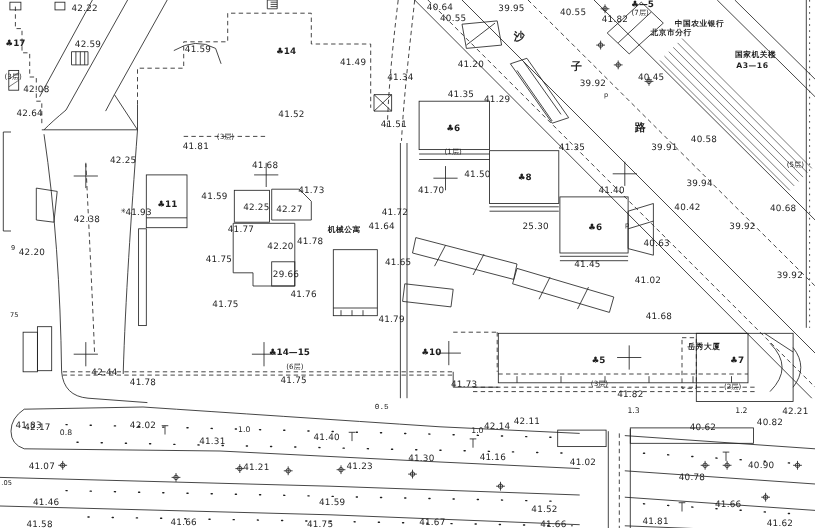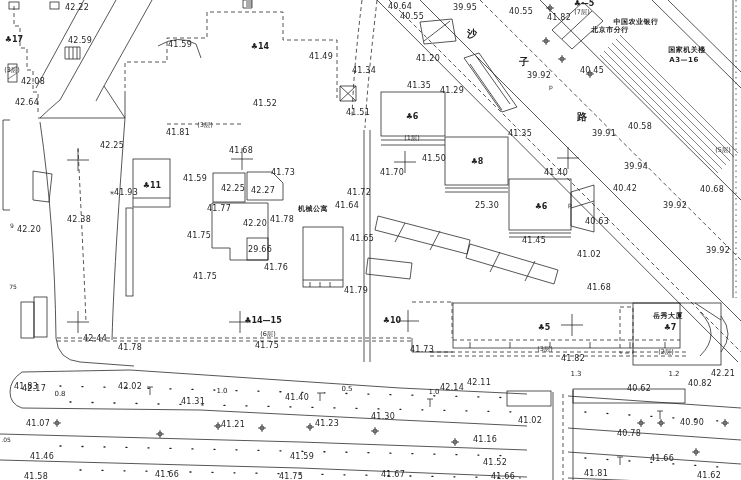--- a/index.html
+++ b/index.html
@@ -197,21 +197,21 @@
       <span class="lbl k-e" style="left: 77px; top: 8px;">42.22</span>
       <span class="lbl k-e" style="left: 80px; top: 41px;">42.59</span>
       <span class="lbl k-b" style="left: 14px; top: 40px;">♣17</span>
       <span class="lbl k-f" style="left: 12px; top: 70px;">(3层)</span>
       <span class="lbl k-e" style="left: 33px; top: 82px;">42.08</span>
       <span class="lbl k-e" style="left: 27px; top: 103px;">42.64</span>
       <span class="lbl k-e" style="left: 180px; top: 45px;">41.59</span>
       <span class="lbl k-e" style="left: 178px; top: 133px;">41.81</span>
       <span class="lbl k-f" style="left: 205px; top: 125px;">(3层)</span>
       <span class="lbl k-e" style="left: 112px; top: 146px;">42.25</span>
-      <span class="lbl k-e" style="left: 79px; top: 200px; margin-top: 20px;">42.38</span>
+      <span class="lbl k-e" style="left: 79px; top: 200px;">42.38</span>
       <span class="lbl k-m" style="left: 112px; top: 193px;">✳</span>
       <span class="lbl k-e" style="left: 126px; top: 193px;">41.93</span>
       <span class="lbl k-b" style="left: 152px; top: 186px;">♣11</span>
       <span class="lbl k-e" style="left: 29px; top: 230px;">42.20</span>
       <span class="lbl k-m" style="left: 12px; top: 226px;">9</span>
       <span class="lbl k-m" style="left: 13px; top: 287px;">75</span>
       <span class="lbl k-e" style="left: 34px; top: 353px; margin-top: 36px;">42.17</span>
       <span class="lbl k-e" style="left: 95px; top: 339px;">42.44</span>
       <span class="lbl k-e" style="left: 130px; top: 348px;">41.78</span>
       <span class="lbl k-e" style="left: 26px; top: 387px;">41.83</span>
@@ -290,41 +290,41 @@
       <span class="lbl k-e" style="left: 267px; top: 346px;">41.75</span>
       <span class="lbl k-b" style="left: 392px; top: 321px;">♣10</span>
       <span class="lbl k-b" style="left: 544px; top: 328px;">♣5</span>
       <span class="lbl k-f" style="left: 545px; top: 349px;">(3层)</span>
       <span class="lbl k-e" style="left: 573px; top: 359px;">41.82</span>
       <span class="lbl k-e" style="left: 422px; top: 350px;">41.73</span>
       <span class="lbl k-d" style="left: 576px; top: 374px;">1.3</span>
       <span class="lbl k-e" style="left: 479px; top: 383px;">42.11</span>
       <span class="lbl k-e" style="left: 452px; top: 388px;">42.14</span>
       <span class="lbl k-d" style="left: 434px; top: 392px;">1.0</span>
-      <span class="lbl k-e" style="left: 485px; top: 416px; margin-top: 24px;">41.16</span>
+      <span class="lbl k-e" style="left: 448px; top: 416px;">41.16</span>
       <span class="lbl k-e" style="left: 530px; top: 421px;">41.02</span>
       <span class="lbl k-e" style="left: 700px; top: 384px;">40.82</span>
       <span class="lbl k-e" style="left: 723px; top: 374px;">42.21</span>
-      <span class="lbl k-c" style="left: 668px; top: 316px;">岳秀大厦</span>
+      <span class="lbl k-c" style="left: 640px; top: 316px;">岳秀大厦</span>
       <span class="lbl k-b" style="left: 670px; top: 328px;">♣7</span>
       <span class="lbl k-f" style="left: 666px; top: 352px;">(2层)</span>
       <span class="lbl k-d" style="left: 674px; top: 374px;">1.2</span>
       <span class="lbl k-e" style="left: 639px; top: 389px;">40.62</span>
       <span class="lbl k-e" style="left: 692px; top: 423px;">40.90</span>
       <span class="lbl k-e" style="left: 629px; top: 434px;">40.78</span>
       <span class="lbl k-e" style="left: 662px; top: 459px;">41.66</span>
       <span class="lbl k-e" style="left: 596px; top: 474px;">41.81</span>
       <span class="lbl k-e" style="left: 709px; top: 476px;">41.62</span>
       <span class="lbl k-e" style="left: 495px; top: 463px;">41.52</span>
       <span class="lbl k-e" style="left: 503px; top: 477px;">41.66</span>
       <span class="lbl k-e" style="left: 393px; top: 475px;">41.67</span>
       <span class="lbl k-e" style="left: 302px; top: 457px;">41.59</span>
       <span class="lbl k-e" style="left: 291px; top: 477px;">41.75</span>
       <span class="lbl k-d" style="left: 222px; top: 391px;">1.0</span>
-      <span class="lbl k-d" style="left: 347px; top: 389px;">0.5</span>
+      <span class="lbl k-d" style="left: 347px; top: 371px; font-family: Liberation Mono, monospace;">0.5</span>
       <span class="lbl k-e" style="left: 193px; top: 402px;">41.31</span>
       <span class="lbl k-e" style="left: 297px; top: 398px;">41.40</span>
       <span class="lbl k-e" style="left: 233px; top: 425px;">41.21</span>
       <span class="lbl k-e" style="left: 327px; top: 424px;">41.23</span>
       <span class="lbl k-e" style="left: 383px; top: 417px;">41.30</span>
       <span class="lbl k-m" style="left: 570px; top: 205px;">p</span>
     </div>
 </div>
 
 </body></html>

